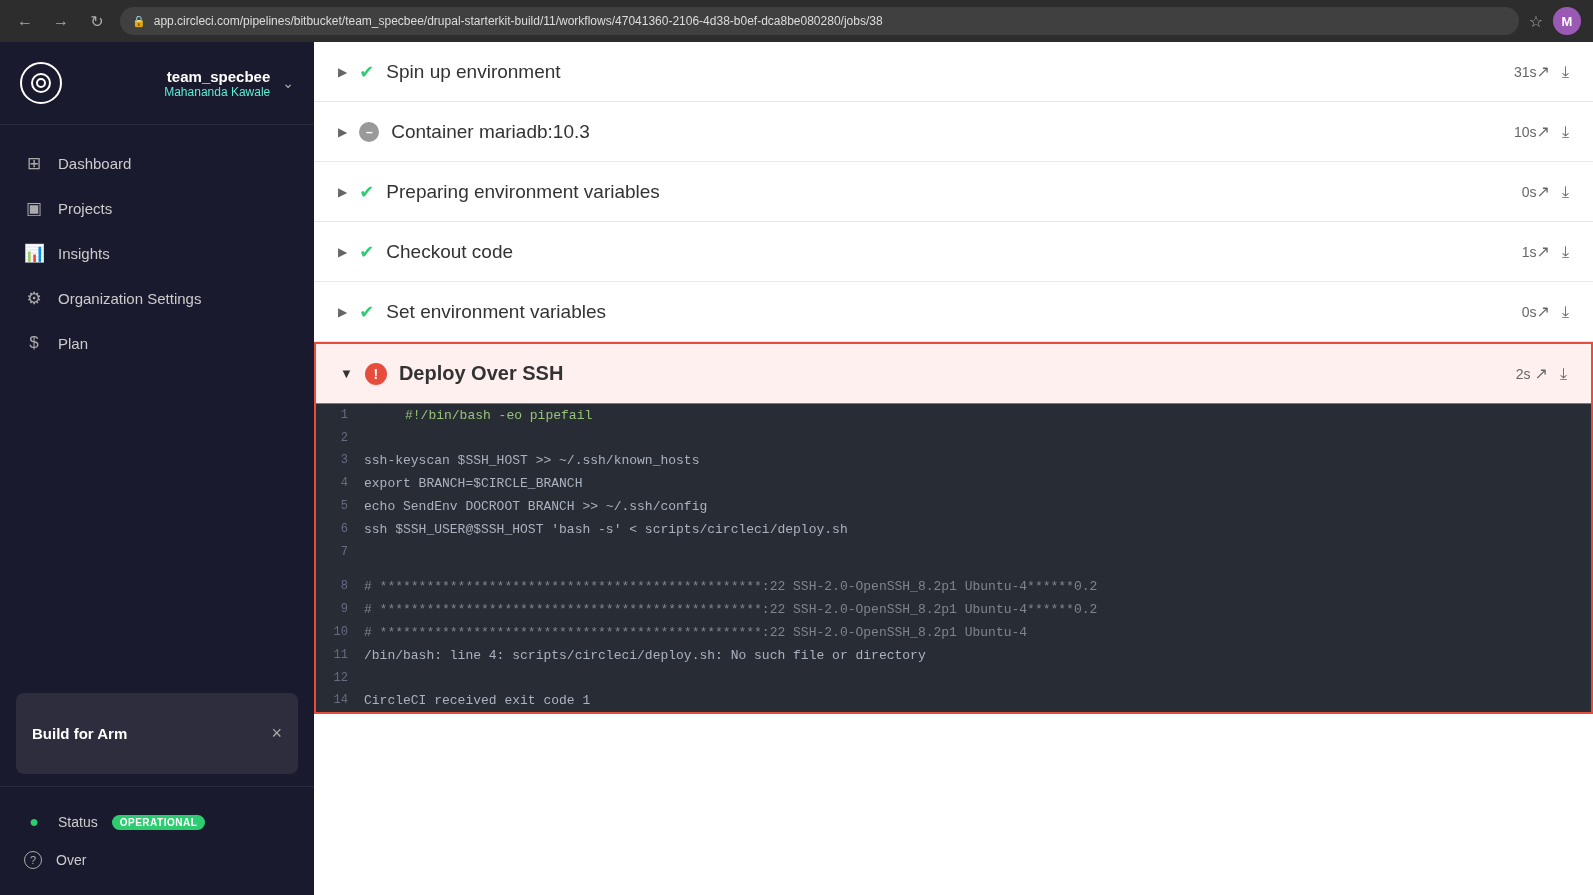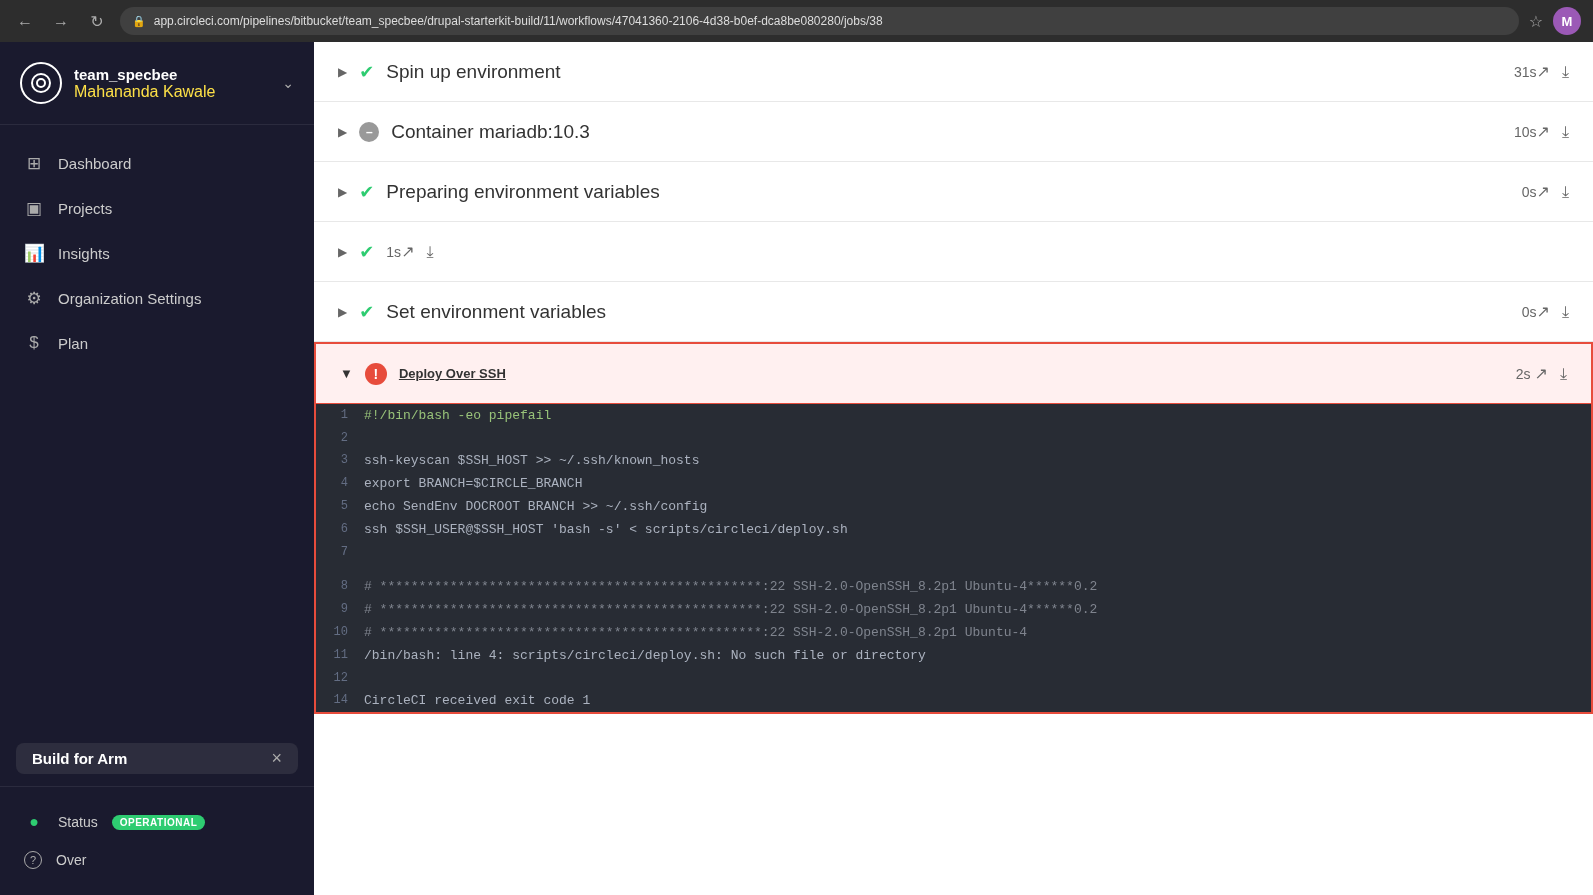--- a/index.html
+++ b/index.html
@@ -72,43 +72,43 @@
       border-bottom: 1px solid rgba(255,255,255,0.08);
     }
     .sidebar-logo {
       width: 42px; height: 42px;
       border: 2px solid #fff;
       border-radius: 50%;
       display: flex; align-items: center; justify-content: center;
       flex-shrink: 0;
     }
     .sidebar-logo svg { width: 24px; height: 24px; }
-    .sidebar-org-info { flex: 1; }
+    .sidebar-org-info { flex: 1; text-align: right; }
     .sidebar-org-name { font-size: 15px; font-weight: 600; color: #fff; }
-    .sidebar-org-user { font-size: 16px; color: #fde047; }
+    .sidebar-org-user { font-size: 12px; color: #5eead4; }
     .sidebar-expand { color: #aaa; font-size: 14px; cursor: pointer; }
 
     .sidebar-nav { padding: 16px 0; flex: 1; }
     .sidebar-nav-item {
       display: flex;
       align-items: center;
       gap: 14px;
       padding: 12px 24px;
       cursor: pointer;
       color: #ccc;
       font-size: 15px;
       transition: background 0.15s;
     }
     .sidebar-nav-item .nav-icon { font-size: 17px; color: #aaa; width: 20px; text-align: center; }
 
     .sidebar-job-card {
       margin: 12px 16px;
       background: #2d2d3e;
       border-radius: 8px;
-      padding: 5px 16px;
+      padding: 30px 16px;
       display: flex;
       align-items: center;
       justify-content: space-between;
     }
     .sidebar-job-name { font-size: 15px; font-weight: 600; color: #fff; }
     .sidebar-job-close { color: #aaa; cursor: pointer; font-size: 18px; }
 
     .sidebar-footer { padding: 16px 0; border-top: 1px solid rgba(255,255,255,0.08); }
     .sidebar-footer-item {
       display: flex;
@@ -171,21 +171,21 @@
       display: flex;
       align-items: center;
       padding: 0 24px;
       height: 60px;
       background: #fff0f0;
       cursor: pointer;
       border-bottom: 1px solid #e74c3c;
     }
     .deploy-expand { color: #333; font-size: 13px; margin-right: 12px; }
     .deploy-icon { color: #e74c3c; font-size: 20px; margin-right: 12px; }
-    .deploy-name { font-size: 13px; color: #333; flex: 1; font-weight: 600; text-decoration: underline; }
+    .deploy-name { font-size: 20px; color: #333; flex: 1; font-weight: 600; }
     .deploy-duration { color: #666; font-size: 14px; margin-right: 4px; }
 
     
     .terminal {
       background: #282c34;
       color: #abb2bf;
       font-family: 'Courier New', Courier, monospace;
       font-size: 13px;
       padding: 0;
       overflow-x: auto;
@@ -205,21 +205,21 @@
       padding-top: 2px;
       flex-shrink: 0;
       user-select: none;
     }
     .line-content {
       color: #abb2bf;
       white-space: pre;
       flex: 1;
       padding: 2px 0;
     }
-    .line-content.green { color: #98c379; }
+    .line-content.green { color: #98c379; margin-left: 41px; }
     .line-content.comment { color: #7f848e; }
     .line-content.error-text { color: #e06c75; text-decoration: line-through; }
     .terminal-spacer { height: 12px; }
   </style>
 </head>
 <body>
 
 <div class="browser-bar">
   <button class="browser-nav-btn">←</button>
   <button class="browser-nav-btn">→</button>
@@ -323,20 +323,21 @@
       <span class="step-duration">0s</span>
       <div class="step-actions">
         <button class="step-action-btn">↗</button>
         <button class="step-action-btn">⤓</button>
       </div>
     </div>
 
     <div class="step-row">
       <span class="step-expand-btn">▶</span>
       <span class="step-icon success">✔</span>
+      <span class="step-name">Checkout code</span>
       <span class="step-duration">1s</span>
       <div class="step-actions">
         <button class="step-action-btn">↗</button>
         <button class="step-action-btn">⤓</button>
       </div>
     </div>
 
     <div class="step-row">
       <span class="step-expand-btn">▶</span>
       <span class="step-icon success">✔</span>

